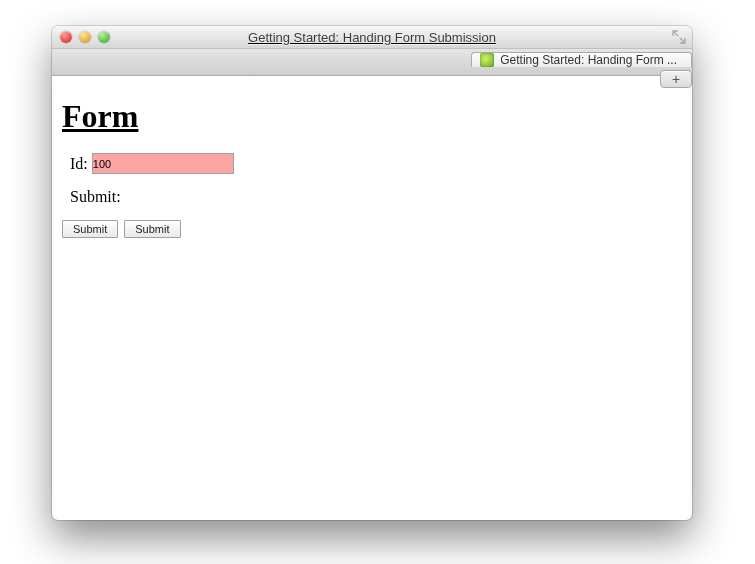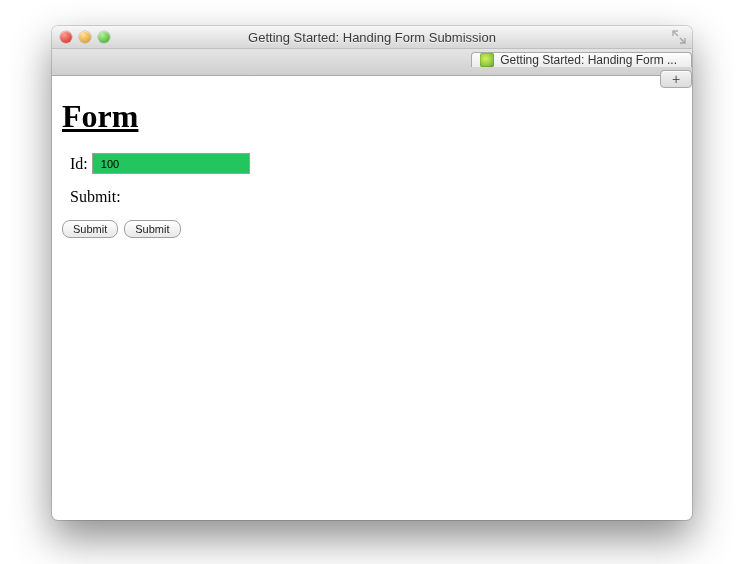--- a/index.html
+++ b/index.html
@@ -25,20 +25,21 @@
     box-shadow: 0 18px 40px rgba(0,0,0,0.45), 0 0 0 1px rgba(0,0,0,0.15);
     overflow: hidden;
   }
   .titlebar {
     height: 22px;
     background: linear-gradient(to bottom, #f7f7f7 0%, #e8e8e8 45%, #d6d6d6 100%);
     border-bottom: 1px solid #bfbfbf;
     position: relative;
     display: flex;
     align-items: center;
+    text-decoration: underline;
   }
   .traffic {
     display: flex;
     gap: 7px;
     padding-left: 8px;
     align-items: center;
     position: absolute;
     left: 0;
     top: 0;
     height: 100%;
@@ -139,42 +140,42 @@
     align-items: center;
     margin: 14px 8px;
     font-size: 16px;
   }
   .form-row label {
     margin-right: 4px;
   }
   .txtinput {
     font-family: "Lucida Grande", Arial, sans-serif;
     font-size: 11px;
-    padding: 2px 8px;
+    padding: 2px 0;
     width: 140px;
     height: 15px;
     border: 1px solid #a0a0a0;
-    background: #22c55e;
+    background: #fca5a5;
   }
   .txtinput.focused {
     outline: none;
     border: 1px solid #7aaee0;
     box-shadow: 0 0 0 2px rgba(109,167,222,0.6);
   }
   .btn-row {
     margin-top: 14px;
     display: flex;
     gap: 6px;
   }
   .mac-btn {
     font-family: "Lucida Grande", Arial, sans-serif;
     font-size: 11px;
     padding: 2px 10px;
     border: 1px solid #9f9f9f;
-    border-radius: 8px;
+    border-radius: 1px;
     background: linear-gradient(to bottom, #ffffff, #e8e8e8);
     box-shadow: inset 0 1px 0 rgba(255,255,255,0.8);
     color: #222;
     cursor: default;
   }
 </style>
 </head>
 <body>
 
 <div class="stage">

